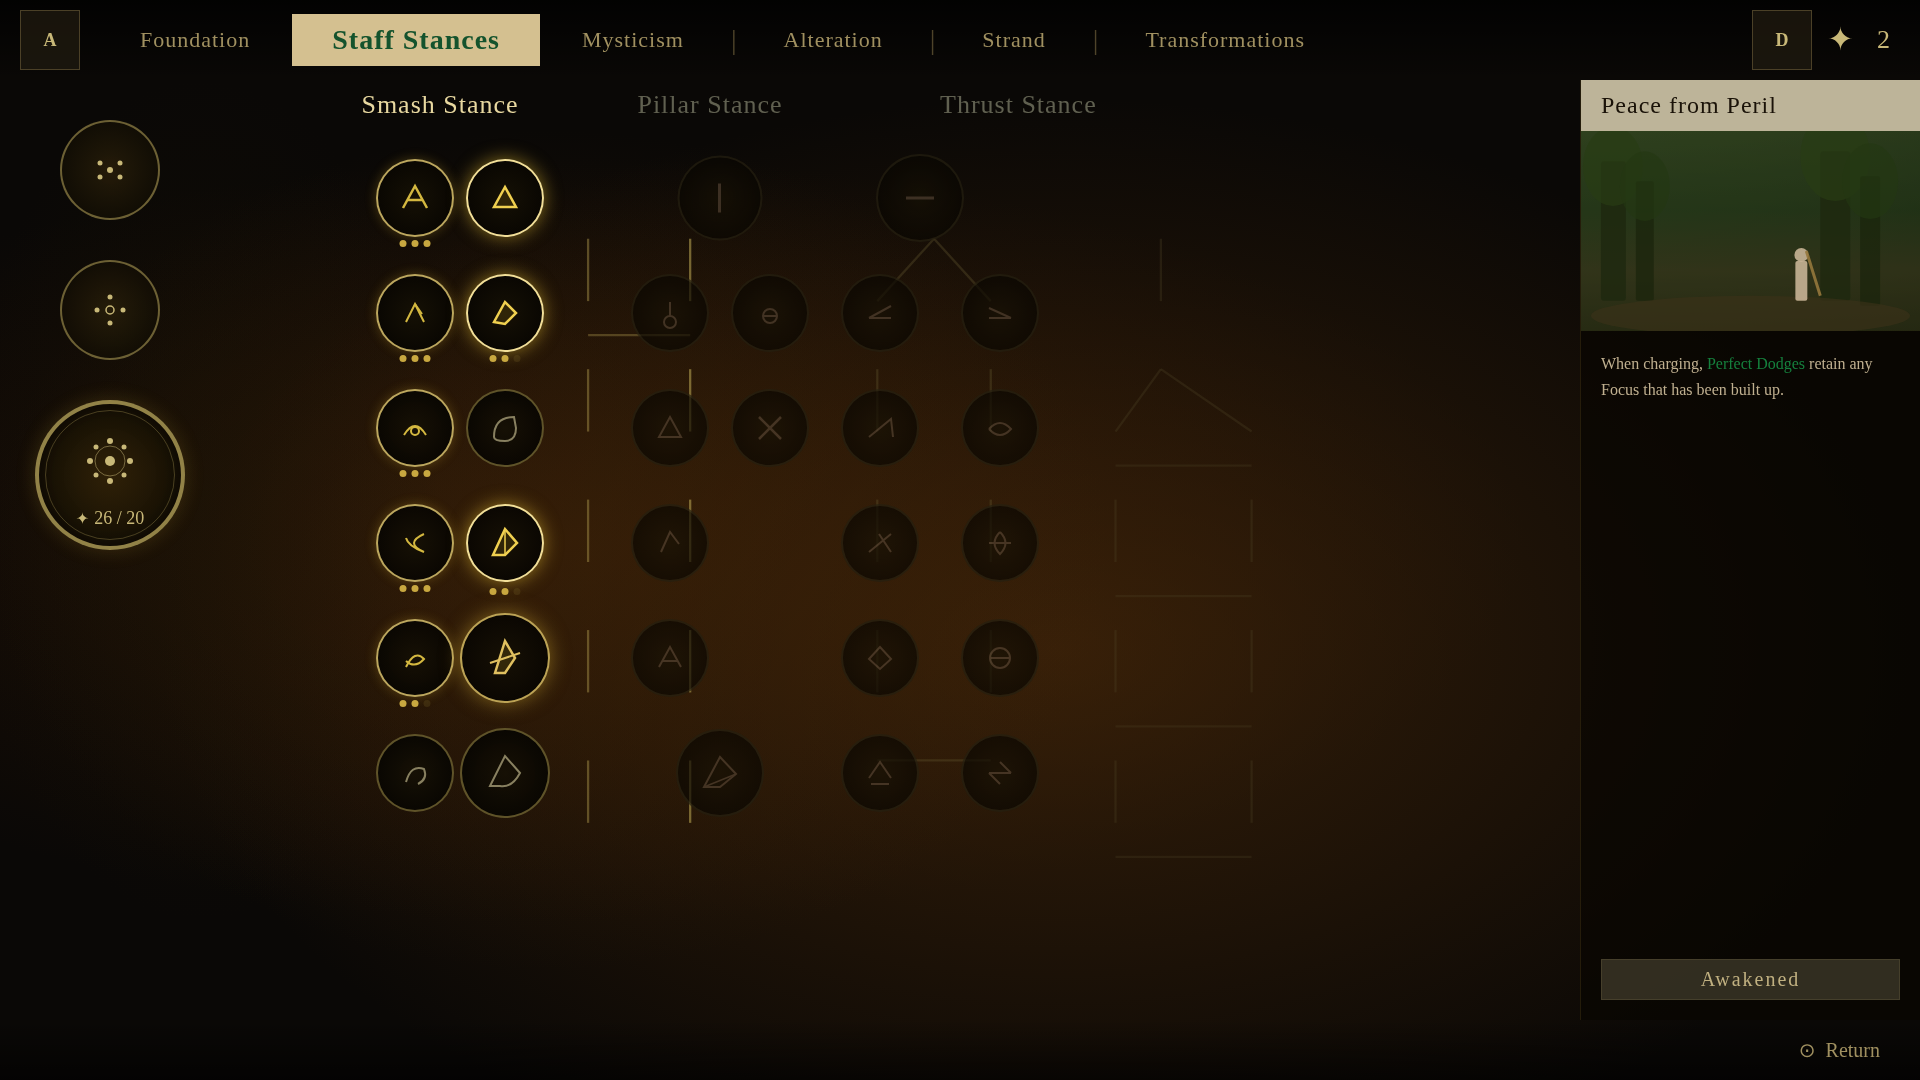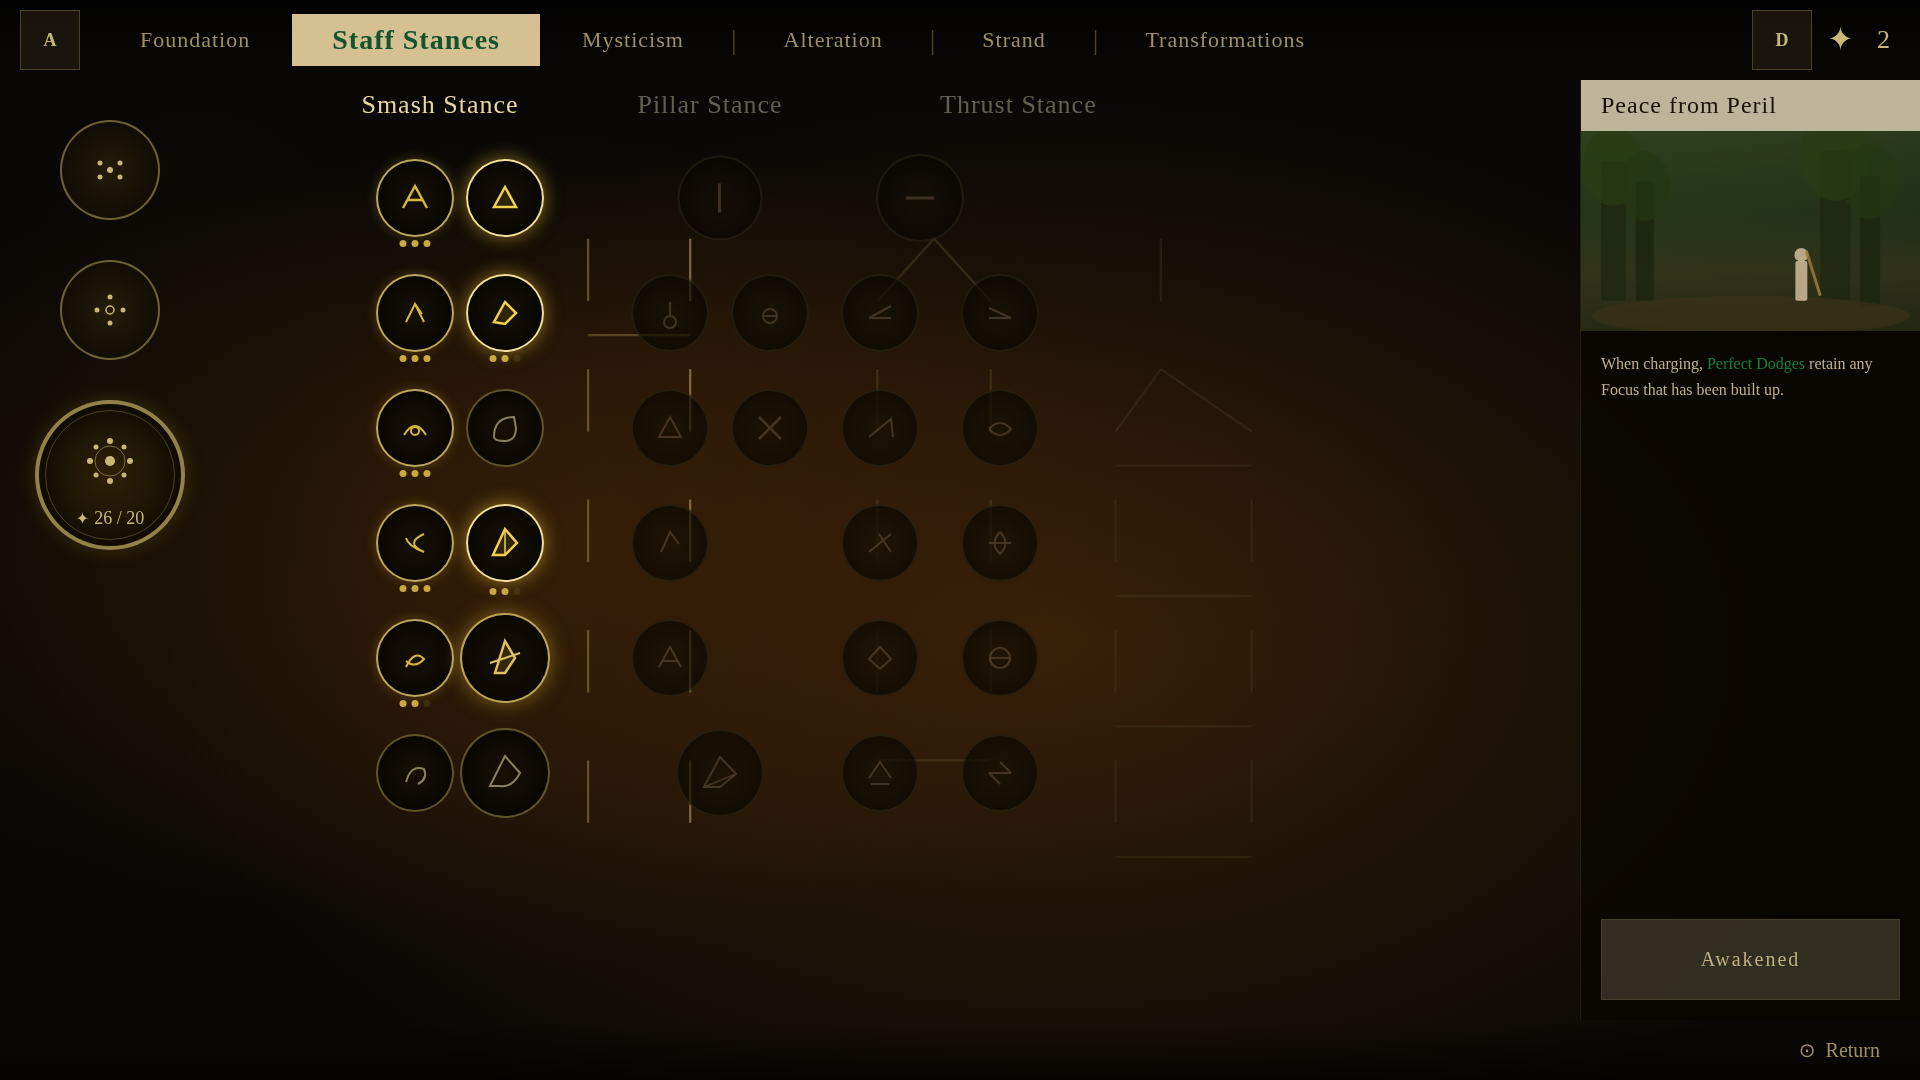--- a/index.html
+++ b/index.html
@@ -255,21 +255,21 @@
 
     .highlight-text {
       color: #15803d;
     }
 
     .skill-detail-status {
       margin: 16px 20px 20px;
       background: rgba(60,55,40,0.8);
       color: #c0b080;
       text-align: center;
-      padding: 28px;
+      padding: 8px;
       font-size: 20px;
       letter-spacing: 2px;
       border: 1px solid rgba(100,90,60,0.4);
     }
 
     
     .bottom-bar {
       position: absolute;
       bottom: 0;
       left: 0;

